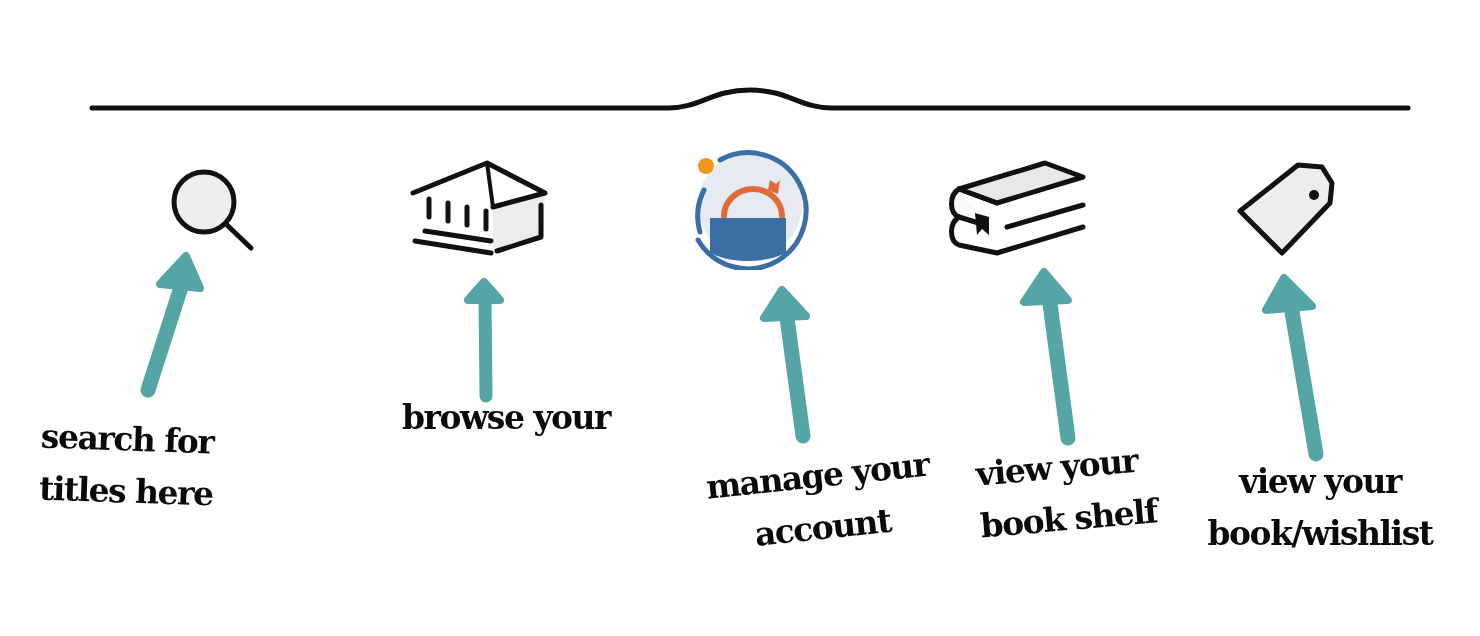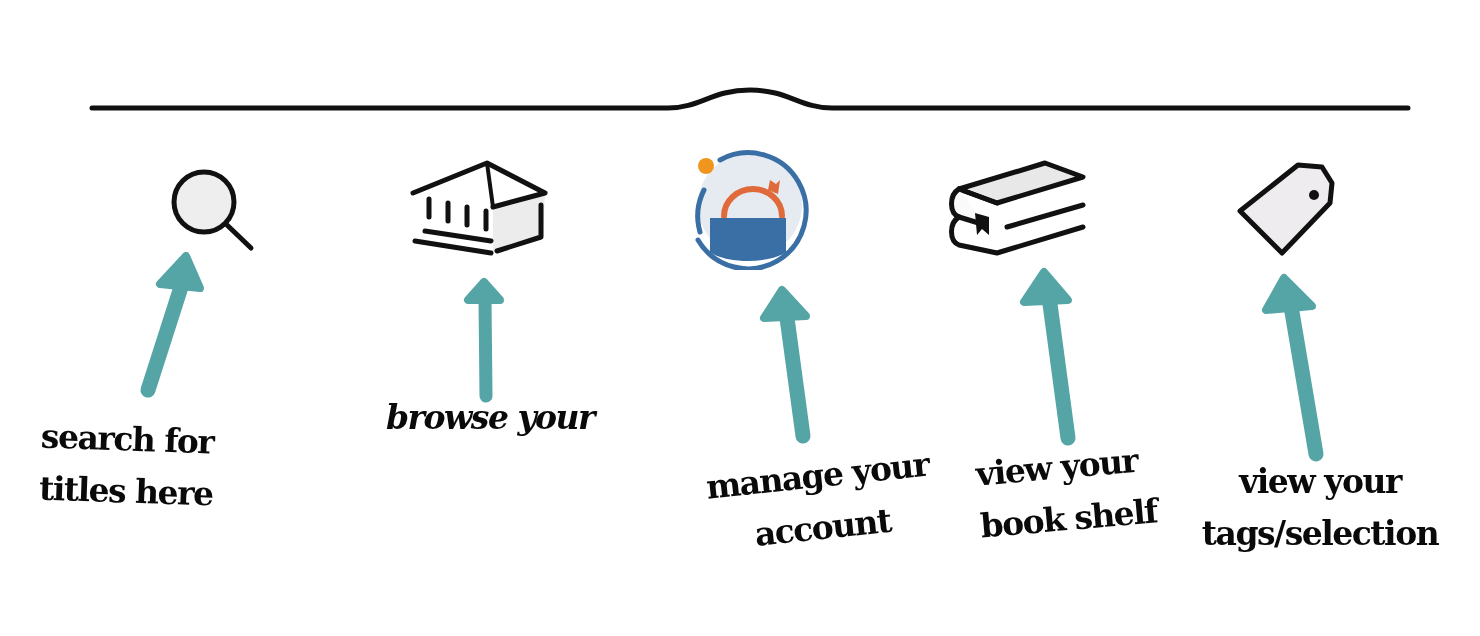--- a/index.html
+++ b/index.html
@@ -95,30 +95,30 @@
     <line x1="1316" y1="454" x2="1292" y2="312" stroke-width="15"></line>
     <polygon points="1284,278 1266,310 1312,306" stroke-width="8"></polygon>
   </g>
 </svg>
 
 <div class="label" style="left:40px;top:414px;width:200px;transform:rotate(2deg);text-align:left;">
   <span>search for</span>
   <span>titles here</span>
 </div>
 
-<div class="label" style="left:320px;top:392px;width:340px;font-style:italic;">
+<div class="label" style="left:336px;top:392px;width:340px;">
   <span>browse your</span>
 </div>
 
 <div class="label" style="left:700px;top:450px;width:240px;transform:rotate(-6deg);">
   <span>manage your</span>
   <span>account</span>
 </div>
 
 <div class="label" style="left:978px;top:440px;width:200px;transform:rotate(-5deg);text-align:left;">
   <span>view your</span>
   <span>book shelf</span>
 </div>
 
 <div class="label" style="left:1200px;top:456px;width:240px;">
   <span>view your</span>
-  <span>tags/selection</span>
+  <span>book/wishlist</span>
 </div>
 
 </body></html>

